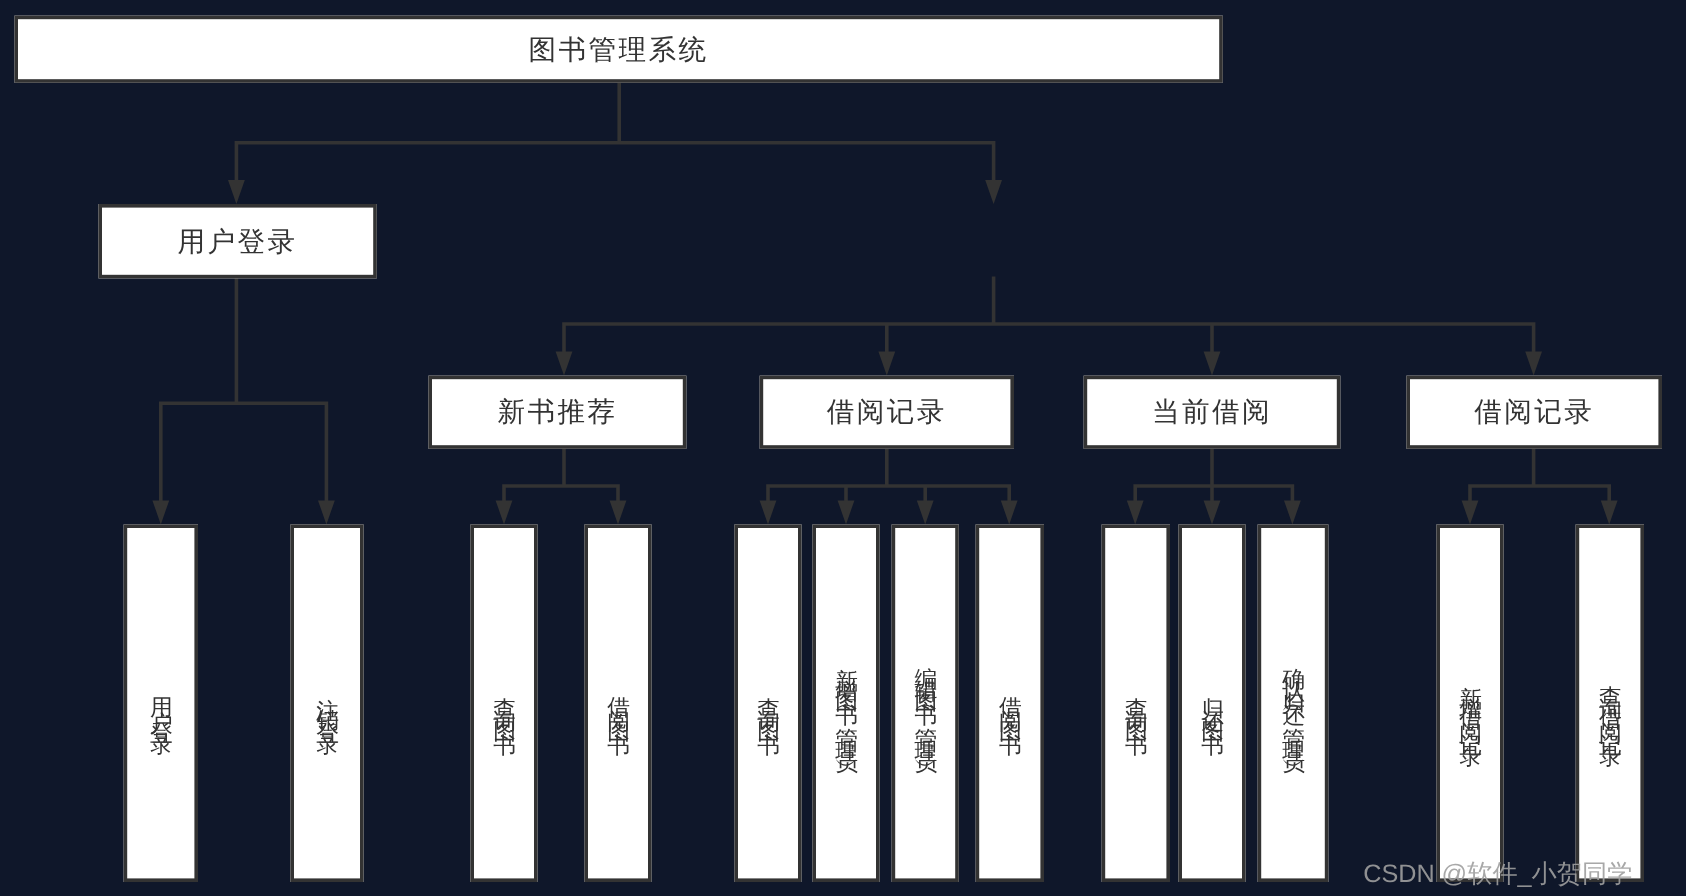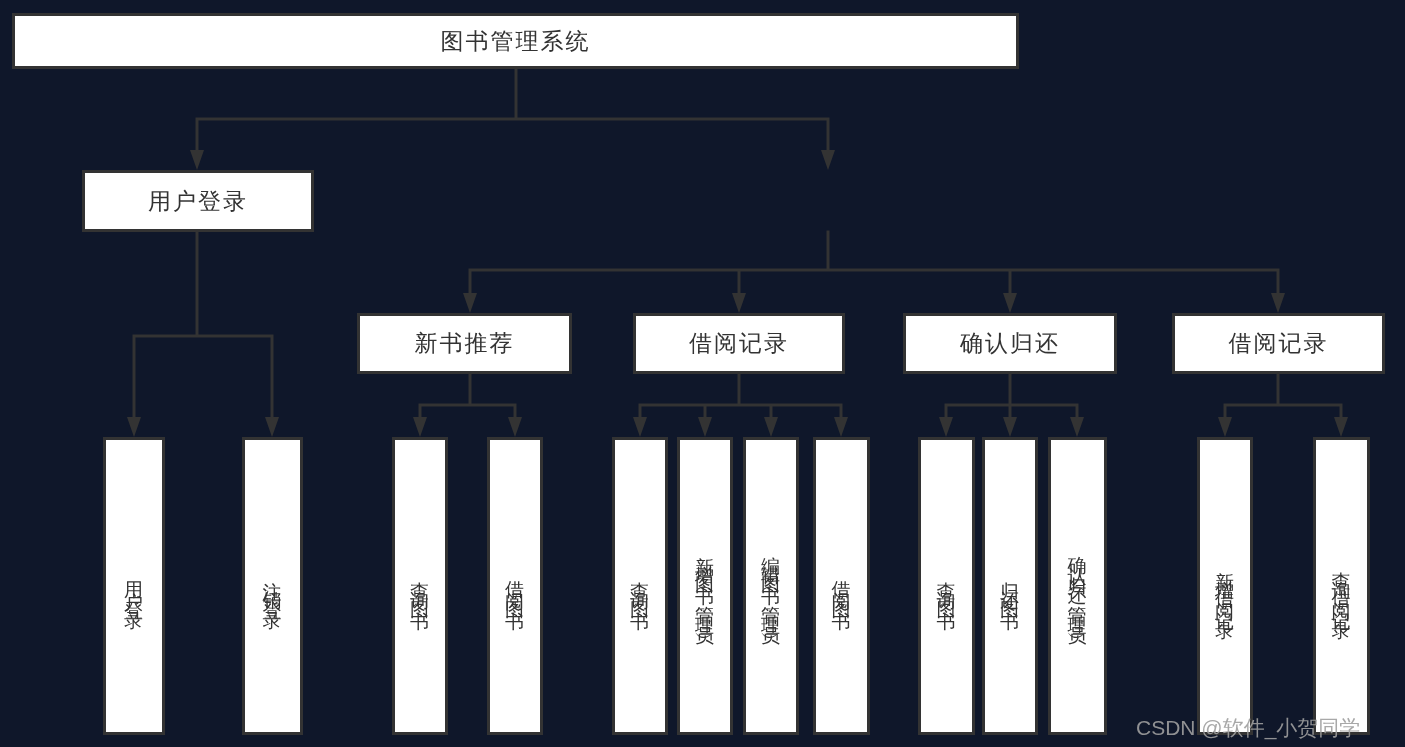--- a/index.html
+++ b/index.html
@@ -98,21 +98,21 @@
     <span class="hlabel">用户登录</span>
   </div>
 
   <div class="node" style="left:357px; top:313px; width:215px; height:61px">
     <span class="hlabel">新书推荐</span>
   </div>
   <div class="node" style="left:633px; top:313px; width:212px; height:61px">
     <span class="hlabel">借阅记录</span>
   </div>
   <div class="node" style="left:903px; top:313px; width:214px; height:61px">
-    <span class="hlabel">确认归还</span>
+    <span class="hlabel">当前借阅</span>
   </div>
   <div class="node" style="left:1172px; top:313px; width:213px; height:61px">
     <span class="hlabel">借阅记录</span>
   </div>
 
   <div class="node" style="left:103px; top:437px; width:62px; height:298px">
     <span class="vlabel">用户登录</span>
   </div>
   <div class="node" style="left:242px; top:437px; width:61px; height:298px">
     <span class="vlabel">注销登录</span>

